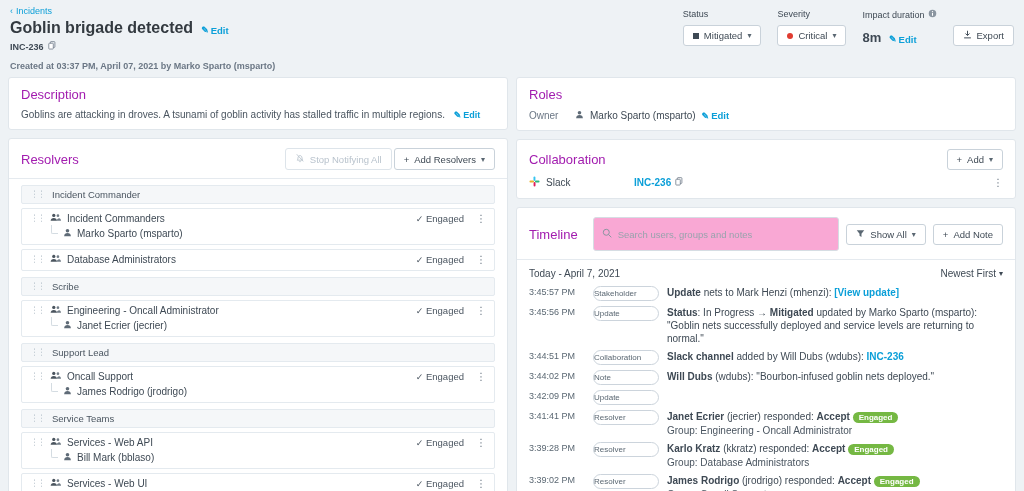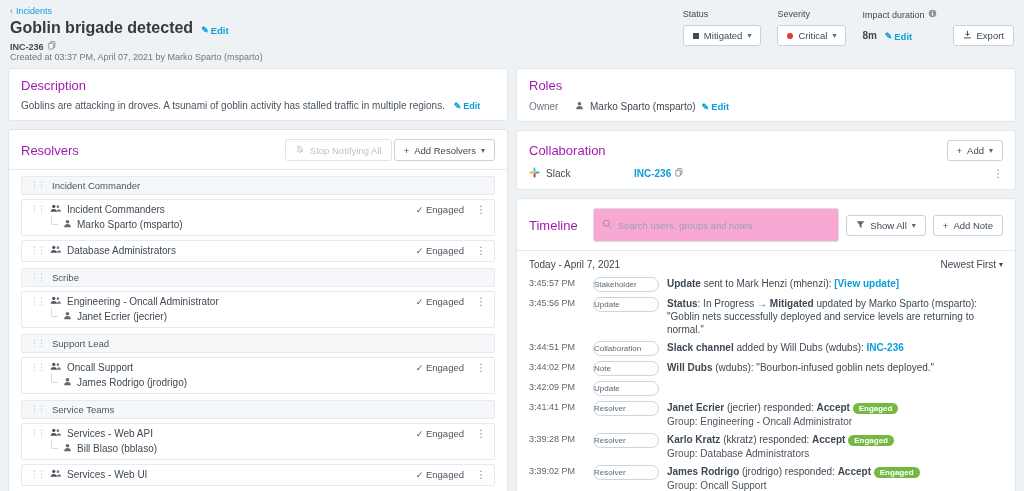--- a/index.html
+++ b/index.html
@@ -16,35 +16,35 @@
 
   
   .topbar { display:flex; justify-content:space-between; padding:5px 10px 6px 10px; }
   .breadcrumb { color:#0b9fd8; font-size:9px; display:inline-flex; gap:3px; align-items:center; }
   .title-row { margin-top:3px; display:flex; align-items:baseline; gap:8px; }
   .title { font-size:16px; font-weight:bold; color:#333a40; }
   .edit-link { color:#0b9fd8; font-size:9.5px; font-weight:bold; display:inline-flex; gap:2px; align-items:center; }
   .pencil { color:#0b9fd8; font-size:9px; }
   .id-row { margin-top:4px; display:flex; align-items:center; gap:4px; }
   .incident-id { font-size:9px; font-weight:bold; color:#3e4954; }
-  .created { font-size:9px; color:#6b7785; margin-top:0; }
+  .created { font-size:9px; color:#6b7785; margin-top:9px;font-weight:bold; }
 
   .topbar-right { display:flex; gap:16px; align-items:flex-start; padding-top:4px; }
   .control label { display:block; font-size:9px; color:#3e4954; margin-bottom:6px; display:flex; align-items:center; gap:3px; }
   .btn {
     background:#fff; border:1px solid #c9d2da; border-radius:3px;
     font-size:9.5px; padding:4px 9px; color:#3e4954;
     display:inline-flex; align-items:center; gap:5px; cursor:pointer; white-space:nowrap;
     font-family:inherit;
   }
   .btn .caret { font-size:8px; color:#5a6772; }
   .btn-disabled { color:#b9c3cd; border-color:#dde4ea; cursor:default; }
   .sq-icon { width:6px; height:6px; background:#3e4954; display:inline-block; }
   .dot-red { width:6px; height:6px; border-radius:50%; background:#e03c31; display:inline-block; }
-  .impact-val { font-size:10px; font-weight:bold; margin-right:5px; }
+  .impact-val { font-size:13px; font-weight:bold; margin-right:5px; }
   .impact-row { padding-top:4px; }
 
   
   .columns { display:flex; gap:8px; padding:0 8px; }
   .col { width:500px; display:flex; flex-direction:column; gap:8px; }
   .panel { background:#fff; border:1px solid #e0e6eb; border-radius:3px; padding:9px 12px; }
   .panel-title { font-size:13px; color:#a21caf; }
   .panel-head { display:flex; justify-content:space-between; align-items:center; }
   .panel-head .actions { display:flex; gap:2px; }
   .head-divider { border:none; border-top:1px solid #e5eaef; margin:8px -12px 0 -12px; }
@@ -318,21 +318,21 @@
                 <span class="engaged"><span class="check">✓</span> <span>Engaged</span></span>
                 <span class="kebab">⋮</span>
               </span>
             </div>
             <div class="res-line2">
               <span class="connector"></span>
               <span><svg width="9" height="9" viewBox="0 0 16 16">
                   <circle cx="8" cy="4.8" r="3.2" fill="#5f6b77"></circle>
                   <path d="M2 14.5c0-3.4 2.7-5.6 6-5.6s6 2.2 6 5.6z" fill="#5f6b77"></path>
                 </svg></span>
-              <span>Bill Blaso (bblaso)</span>
+              <span>Bill Mark (bblaso)</span>
             </div>
           </div>
           <div class="res-card">
             <div class="res-line1">
               <span class="drag">⋮⋮</span>
               <span><svg width="11" height="9" viewBox="0 0 18 14">
                   <circle cx="6.2" cy="3.6" r="2.7" fill="#4a545e"></circle>
                   <path d="M1 12.5C1 9.6 3.3 7.8 6.2 7.8s5.2 1.8 5.2 4.7z" fill="#4a545e"></path>
                   <circle cx="13" cy="4" r="2.2" fill="#717c87"></circle>
                   <path d="M10.8 12.5c.4-2.6 2-4.1 4.3-4.1 1.6 0 2.8 1.5 2.9 4.1z" fill="#717c87"></path>
@@ -425,21 +425,21 @@
         <span>Today - April 7, 2021</span>
         <span class="sort-control">
           <span>Newest First</span>
           <span class="caret">▾</span>
         </span>
       </div>
       <div id="timeline-entries">
           <div class="tl-entry">
             <span class="tl-time">3:45:57 PM</span>
             <span class="tl-badge">Stakeholder</span>
-            <span class="tl-content"><span class="bold">Update</span><span> sent to Mark Henzi (mhenzi): </span><a class="bold link">[View update]</a></span>
+            <span class="tl-content"><span class="bold">Update</span><span> nets to Mark Henzi (mhenzi): </span><a class="bold link">[View update]</a></span>
           </div>
           <div class="tl-entry">
             <span class="tl-time">3:45:56 PM</span>
             <span class="tl-badge">Update</span>
             <span class="tl-content"><span class="bold">Status</span><span>: In Progress → </span><span class="bold">Mitigated</span><span> updated by Marko Sparto (msparto): "Goblin nets successfully deployed and service levels are returning to normal."</span></span>
           </div>
           <div class="tl-entry">
             <span class="tl-time">3:44:51 PM</span>
             <span class="tl-badge">Collaboration</span>
             <span class="tl-content"><span class="bold">Slack channel</span><span> added by Will Dubs (wdubs): </span><a class="bold link">INC-236</a></span>

